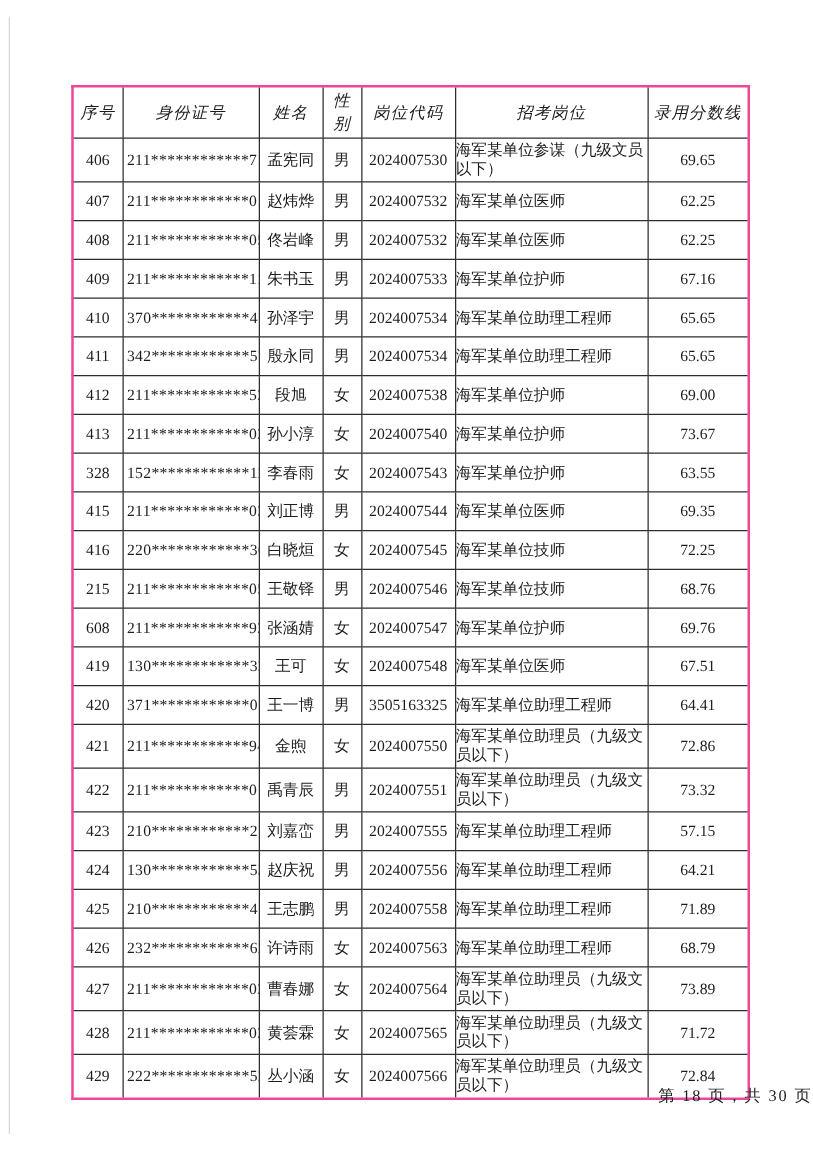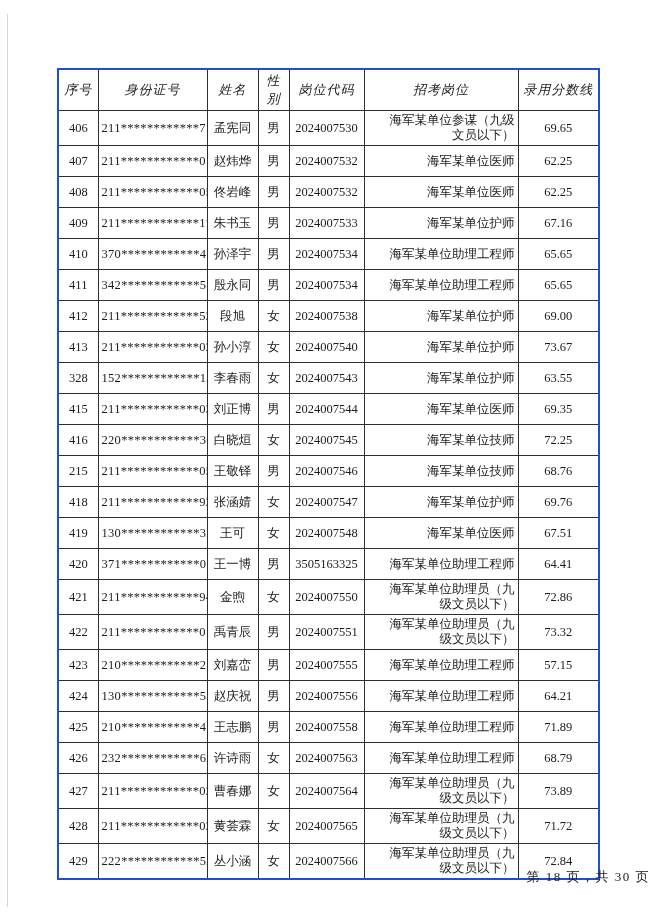--- a/index.html
+++ b/index.html
@@ -23,21 +23,21 @@
     height: 893px;
     background: #d6d6d6;
   }
   .results-table {
     position: absolute;
     left: 57px;
     top: 68px;
     width: 541px;
     border-collapse: collapse;
     table-layout: fixed;
-    border: 2px solid #1d4ed8;
+    border: 2px solid #ec4899;
   }
   .results-table th,
   .results-table td {
     border: 1px solid #2e2e2e;
     padding: 2px 3px;
     text-align: center;
     vertical-align: middle;
     overflow: hidden;
   }
   .results-table th {
@@ -49,22 +49,22 @@
   }
   .results-table td {
     height: 26px;
     font-size: 12.5px;
     line-height: 15px;
   }
   .results-table td.col-id_number {
     letter-spacing: 0.3px;
   }
   .results-table td.col-position {
-    text-align: right;
-    padding-left: 15px;
+    text-align: left;
+    padding-left: 0;
   }
   .page-footer {
     position: absolute;
     top: 868px;
     left: 0;
     width: 100%;
     text-align: right;
     font-size: 13px;
     letter-spacing: 1.5px;
     color: #222222;
@@ -199,21 +199,21 @@
       <tr>
         <td class="col-seq">215</td>
         <td class="col-id_number">211************056</td>
         <td class="col-name">王敬铎</td>
         <td class="col-gender">男</td>
         <td class="col-job_code">2024007546</td>
         <td class="col-position">海军某单位技师</td>
         <td class="col-score">68.76</td>
       </tr>
       <tr>
-        <td class="col-seq">418</td>
+        <td class="col-seq">608</td>
         <td class="col-id_number">211************927</td>
         <td class="col-name">张涵婧</td>
         <td class="col-gender">女</td>
         <td class="col-job_code">2024007547</td>
         <td class="col-position">海军某单位护师</td>
         <td class="col-score">69.76</td>
       </tr>
       <tr>
         <td class="col-seq">419</td>
         <td class="col-id_number">130************32X</td>

